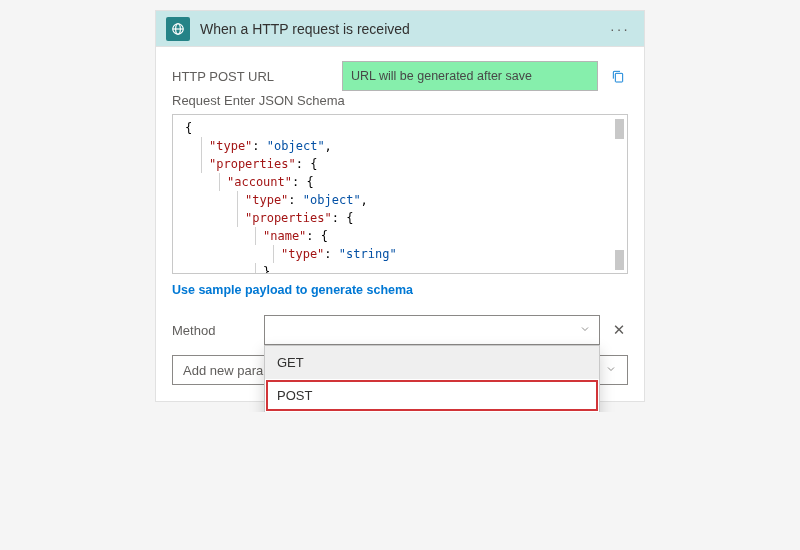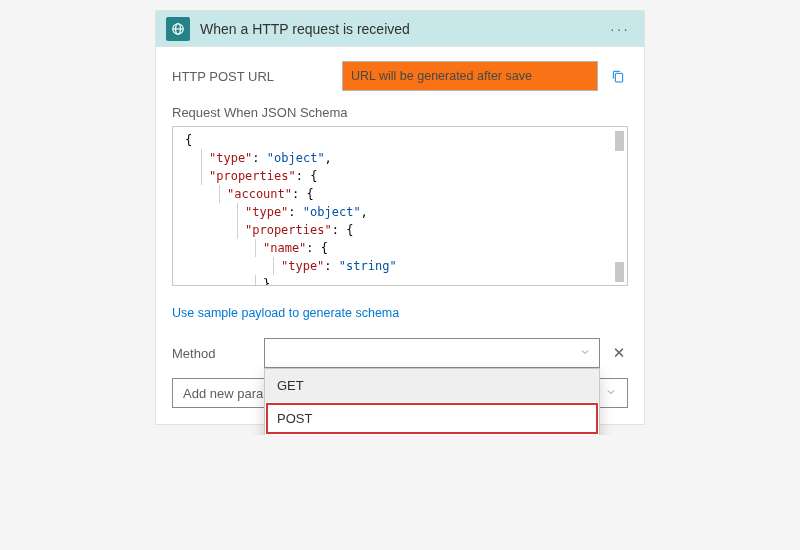--- a/index.html
+++ b/index.html
@@ -32,25 +32,25 @@
     display: flex;
     align-items: center;
     justify-content: center;
     margin-right: 10px;
     flex-shrink: 0;
   }
   .header-icon svg { width: 14px; height: 14px; fill: #fff; }
   .header-title { flex: 1; font-size: 14px; color: #323130; }
   .header-more { color: #605e5c; padding: 0 4px; cursor: pointer; letter-spacing: 2px; font-size: 14px; }
   .card-body { padding: 14px 16px 16px 16px; }
-  .row { display: flex; align-items: center; margin-bottom: 14px; }
+  .row { display: flex; align-items: center; margin-bottom: 2px; }
   .row-label { width: 170px; color: #605e5c; font-size: 13px; flex-shrink: 0; }
   .url-field {
     flex: 1;
-    background: #f97316;
+    background: #86efac;
     color: #474747;
     padding: 7px 8px;
     border: 1px solid #b5b5b5;
     font-size: 12.5px;
   }
   .copy-btn {
     margin-left: 10px;
     width: 20px; height: 20px;
     display: flex; align-items: center; justify-content: center;
     cursor: pointer;
@@ -99,23 +99,24 @@
   .g2::before { left: 40px; }
   .g3 { padding-left: 66px; }
   .g3::before { left: 58px; }
   .g4 { padding-left: 84px; }
   .g4::before { left: 76px; }
   .g5 { padding-left: 102px; }
   .g5::before { left: 94px; }
   .sample-link {
     color: #0078d4;
     font-size: 12.5px;
-    margin-top: 20px;
+    margin-top: 9px;
     display: inline-block;
     cursor: pointer;
+    font-weight: bold;
   }
   .method-row { display: flex; align-items: center; margin-top: 18px; }
   .method-label { width: 92px; color: #605e5c; }
   .dropdown-wrap { flex: 1; position: relative; border-radius: 11px; }
   .select-box {
     width: 100%;
     height: 30px;
     border: 1px solid #8a8886;
     background: #fff;
     display: flex;
@@ -188,21 +189,21 @@
       <div class="row-label">HTTP POST URL</div>
       <div class="url-field">URL will be generated after save</div>
       <div class="copy-btn">
         <svg viewBox="0 0 24 24">
             <rect x="8" y="8" width="11" height="13" rx="1"></rect>
             <path d="M5 16 V6 a1 1 0 0 1 1-1 h9"></path>
           </svg>
       </div>
     </div>
 
-    <div class="section-label">Request When JSON Schema</div>
+    <div class="section-label">Request Enter JSON Schema</div>
 
     <div class="schema-box">
       <div class="line"><span class="brace">{</span></div>
       <div class="line guide g1"><span class="key">"type"</span><span class="brace">: </span><span class="str">"object"</span><span class="brace">,</span></div>
       <div class="line guide g1"><span class="key">"properties"</span><span class="brace">: {</span></div>
       <div class="line guide g2"><span class="key">"account"</span><span class="brace">: {</span></div>
       <div class="line guide g3"><span class="key">"type"</span><span class="brace">: </span><span class="str">"object"</span><span class="brace">,</span></div>
       <div class="line guide g3"><span class="key">"properties"</span><span class="brace">: {</span></div>
       <div class="line guide g4"><span class="key">"name"</span><span class="brace">: {</span></div>
       <div class="line guide g5"><span class="key">"type"</span><span class="brace">: </span><span class="str">"string"</span></div>

